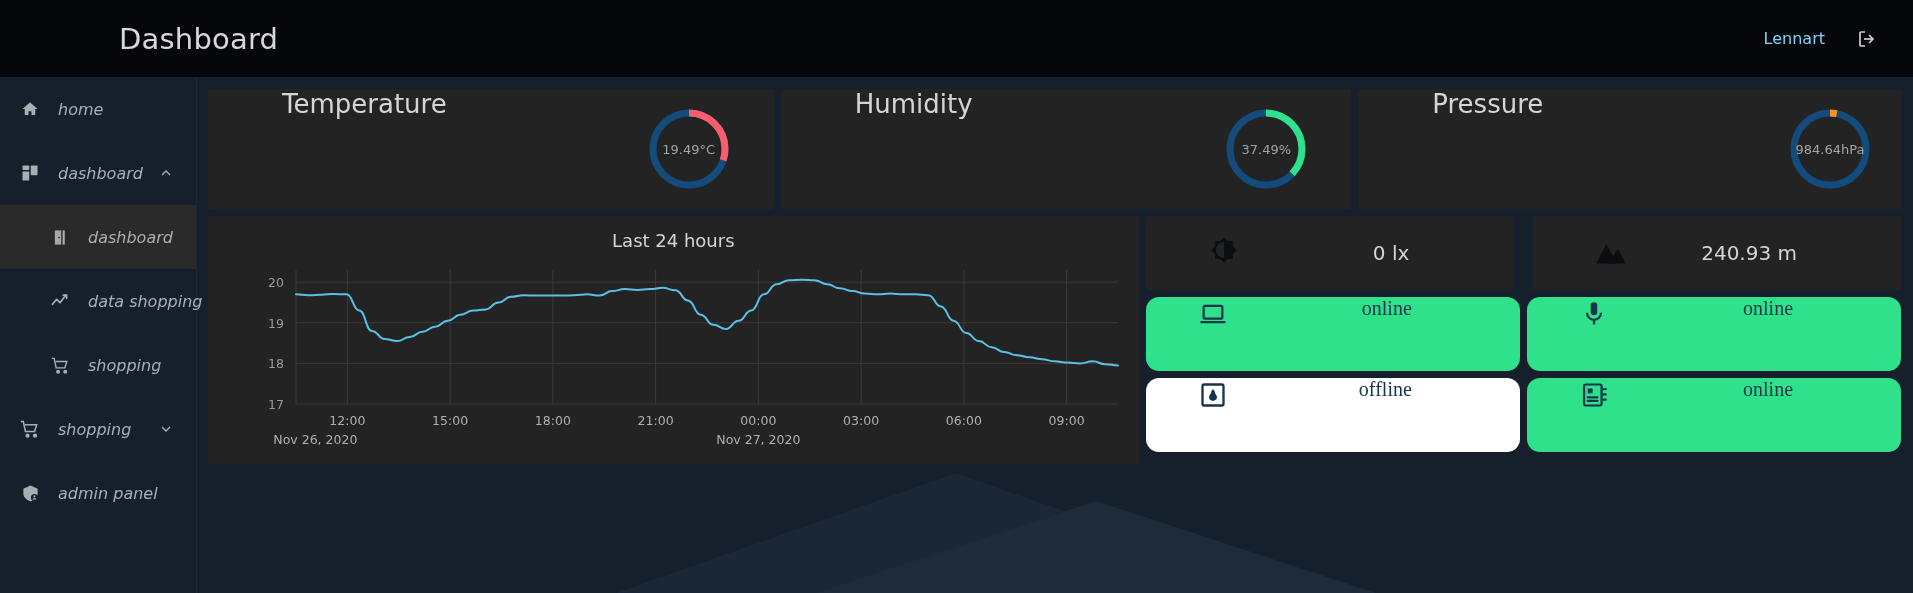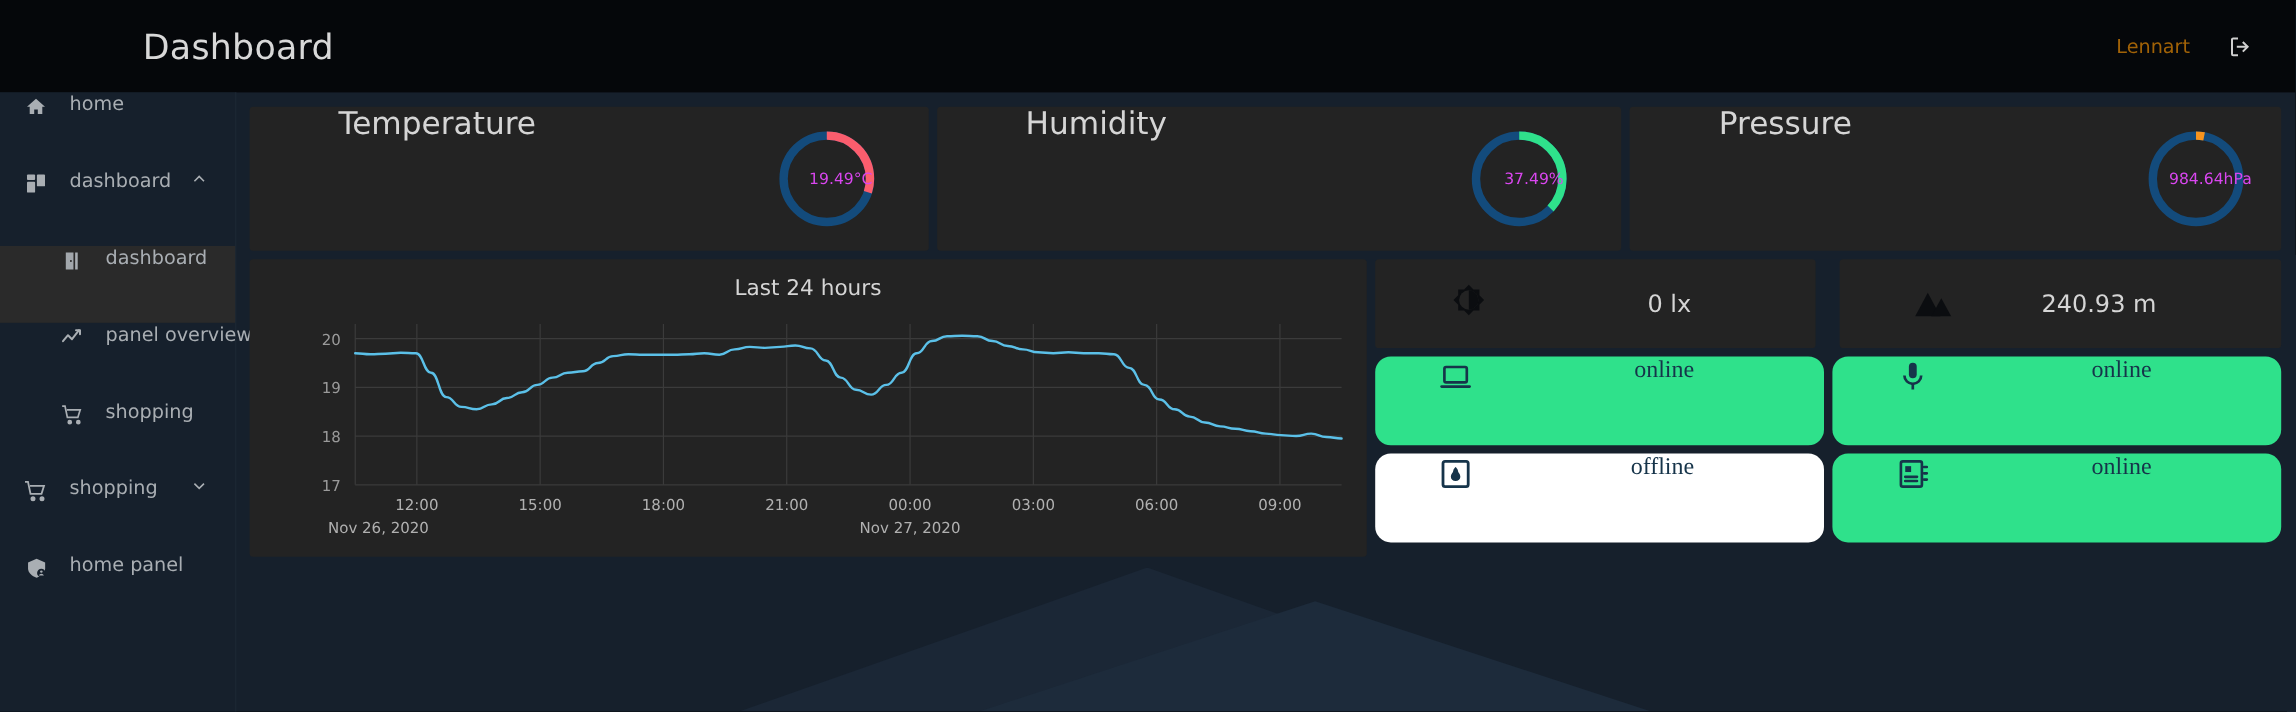--- a/index.html
+++ b/index.html
@@ -8,29 +8,29 @@
        color:#c9c9c9;-webkit-font-smoothing:antialiased;}
   .app{position:relative;width:1913px;height:593px;background:#16202c;}
 
   
   .topbar{position:absolute;left:0;top:0;width:1913px;height:77px;
           background:#05070a;display:flex;align-items:center;}
   .topbar-title{margin-left:119px;font-size:29px;color:#d8d8d8;font-weight:400;
                 letter-spacing:.2px;}
   .topbar-right{margin-left:auto;display:flex;align-items:center;gap:28px;
                 margin-right:32px;}
-  .user-name{font-size:16px;color:#a16207;}
+  .user-name{font-size:16px;color:#7dd3fc;}
   .logout-btn{width:28px;height:28px;display:flex;align-items:center;
               justify-content:center;cursor:pointer;}
 
   
   .sidebar{position:absolute;left:0;top:77px;width:196px;height:516px;
            background:#16202c;border-right:1px solid #1d2935;}
-  .nav-item{display:flex;align-items:flex-start;height:64px;padding-left:18px;
-            box-sizing:border-box;cursor:pointer;color:#a9aeb3;font-size:16px;}
+  .nav-item{display:flex;align-items:center;height:64px;padding-left:18px;
+            box-sizing:border-box;cursor:pointer;color:#a9aeb3;font-size:16px;font-style:italic;}
   .nav-item.sub{padding-left:48px;}
   .nav-item.active{background:#2a2a2a;}
   .nav-icon{width:24px;height:24px;display:flex;align-items:center;
             justify-content:center;flex:0 0 24px;margin-right:16px;}
   .nav-label{white-space:nowrap;}
   .nav-chev{margin-left:auto;margin-right:22px;display:flex;align-items:center;}
 
   
   .main{position:absolute;left:196px;top:77px;width:1717px;height:516px;
         padding:12px;box-sizing:border-box;}
@@ -38,23 +38,23 @@
   .gauge-row{display:flex;gap:7px;}
   .gauge-card{background:#232323;border-radius:3px;height:120px;
               display:flex;align-items:flex-start;position:relative;}
   .gauge-card.g1{width:568px;}
   .gauge-card.g2{width:573px;}
   .gauge-card.g3{width:545px;}
   .gauge-title{font-size:26px;color:#d5d5d5;font-weight:400;margin-left:74px;}
   .gauge-ring{position:absolute;right:42px;top:50%;transform:translateY(-50%);
               width:86px;height:86px;}
   .gauge-ring.wide{right:28px;}
-  .gauge-val{position:absolute;left:12px;top:0;width:86px;height:86px;
+  .gauge-val{position:absolute;left:0;top:0;width:86px;height:86px;
              display:flex;align-items:center;justify-content:center;
-             font-size:13px;color:#d946ef;}
+             font-size:13px;color:#a3a3a3;}
 
   .lower{display:flex;gap:7px;margin-top:7px;}
 
   
   .chart-panel{width:940px;height:248px;background:#232323;border-radius:3px;
                position:relative;}
   .chart-title{text-align:center;font-size:18px;color:#d5d5d5;padding-top:14px;}
   .chart-body{position:absolute;left:0;top:44px;width:940px;height:200px;}
   .chart-svg{display:block;}
 
@@ -145,21 +145,21 @@
       <span class="nav-label">dashboard</span>
     </div>
 
     <div class="nav-item sub">
       <span class="nav-icon">
         <svg width="20" height="20" viewBox="0 0 24 24" fill="none" stroke="#a9aeb3" stroke-width="2" stroke-linecap="round" stroke-linejoin="round">
           <path d="M3 16 l5 -6 l4 4 l7 -9"></path>
           <path d="M16 5 h4 v4"></path>
         </svg>
       </span>
-      <span class="nav-label">panel overview</span>
+      <span class="nav-label">data shopping</span>
     </div>
 
     <div class="nav-item sub">
       <span class="nav-icon">
         <svg width="19" height="19" viewBox="0 0 24 24" fill="none" stroke="#a9aeb3" stroke-width="1.8">
           <path d="M1 3 h3 l2.5 12 h11 l2.5 -8 H6"></path>
           <circle cx="9" cy="20" r="1.6" fill="#a9aeb3"></circle>
           <circle cx="18" cy="20" r="1.6" fill="#a9aeb3"></circle>
         </svg>
       </span>
@@ -184,21 +184,21 @@
 
     <div class="nav-item">
       <span class="nav-icon">
         <svg width="19" height="19" viewBox="0 0 24 24" fill="#a9aeb3">
           <path d="M12 2 L3 6 v6 c0 5 4 8 9 10 c5 -2 9 -5 9 -10 V6 Z"></path>
           <circle cx="17" cy="17" r="4.5" fill="#16202c"></circle>
           <circle cx="17" cy="15.6" r="1.3" fill="#a9aeb3"></circle>
           <path d="M14.3 19.6 a2.9 2.9 0 0 1 5.4 0 Z" fill="#a9aeb3"></path>
         </svg>
       </span>
-      <span class="nav-label">home panel</span>
+      <span class="nav-label">admin panel</span>
     </div>
   </div>
 
   <div class="main">
 
     <div class="gauge-row">
 
       <div class="gauge-card g1">
         <div class="gauge-title">Temperature</div>
         <div class="gauge-ring">

